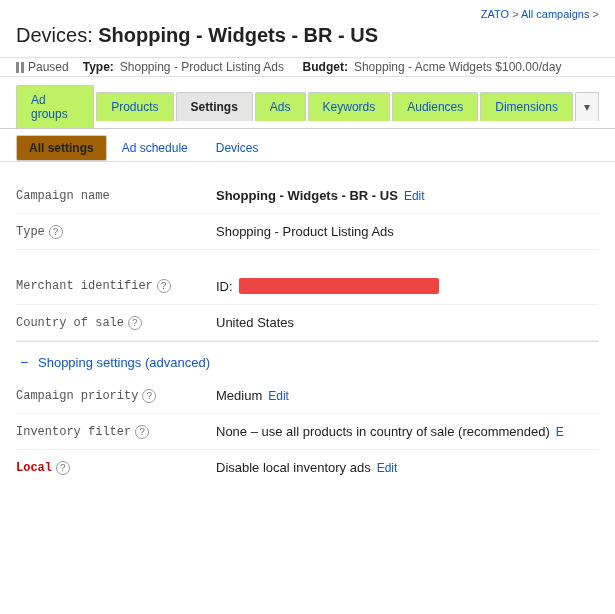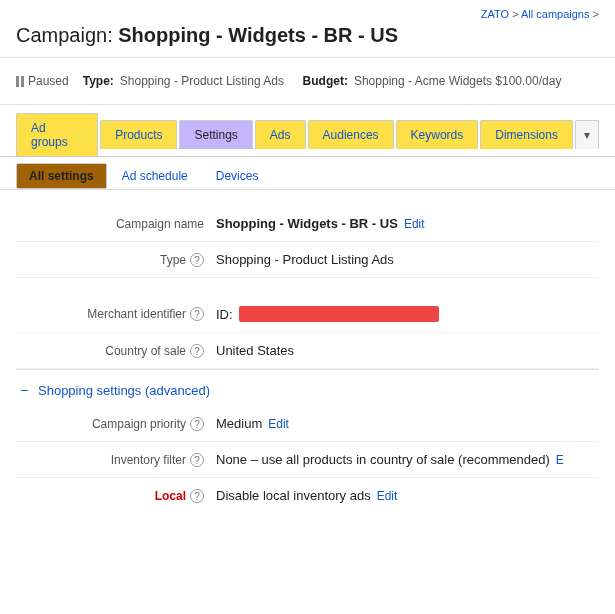--- a/index.html
+++ b/index.html
@@ -22,21 +22,21 @@
     .page-title {
       font-size: 20px;
       font-weight: normal;
       padding: 2px 16px 10px;
       color: #222;
     }
     .page-title strong { font-weight: bold; }
     .campaign-meta {
       display: flex;
       align-items: flex-start;
-      padding: 16px 16px;
+      padding: 2px 16px;
       font-size: 12px;
       color: #555;
       border-top: 1px solid #e0e0e0;
       border-bottom: 1px solid #e0e0e0;
       gap: 6px;
     }
     .paused-badge {
       display: flex;
       align-items: center;
       gap: 4px;
@@ -60,31 +60,31 @@
       align-items: center;
       padding: 8px 16px 0;
       border-bottom: 1px solid #ccc;
       gap: 0;
     }
     .tab {
       padding: 7px 14px;
       font-size: 12px;
       border: 1px solid #ccc;
       border-bottom: none;
-      background: #fde047;
+      background: #bef264;
       color: #1155CC;
       cursor: pointer;
       margin-right: 2px;
       border-radius: 2px 2px 0 0;
       text-decoration: none;
     }
     .tab.active {
-      background: #c4b5fd;
+      background: #e5e5e5;
       color: #222;
-      font-weight: normal;
+      font-weight: bold;
       border-color: #ccc;
       position: relative;
       z-index: 1;
     }
     .tab-more {
       padding: 7px 8px;
       font-size: 12px;
       border: 1px solid #ccc;
       border-bottom: none;
       background: #f5f5f5;
@@ -128,23 +128,23 @@
     .settings-row:last-child { border-bottom: none; }
     .row-label {
       width: 200px;
       min-width: 200px;
       text-align: right;
       padding-right: 12px;
       color: #555;
       font-size: 12px;
       display: flex;
       align-items: center;
-      justify-content: flex-end;
       gap: 4px;
       padding-top: 1px;
+      font-family: Liberation Mono, monospace;
     }
     .row-value {
       flex: 1;
       font-size: 13px;
       display: flex;
       align-items: center;
       gap: 6px;
       flex-wrap: wrap;
     }
     .edit-link {
@@ -206,21 +206,21 @@
 <body>
 
 <div class="breadcrumb">
   <a>ZATO</a>
   <span> &gt; </span>
   <a>All campaigns</a>
   <span> &gt; </span>
 </div>
 
 <div class="page-title">
-  <span>Campaign: </span><strong>Shopping - Widgets - BR - US</strong>
+  <span>Devices: </span><strong>Shopping - Widgets - BR - US</strong>
 </div>
 
 <div class="campaign-meta">
   <div class="paused-badge">
     <div class="paused-icon">
       <span></span>
       <span></span>
     </div>
     <span>Paused</span>
   </div>
@@ -229,22 +229,22 @@
   <span>&nbsp;&nbsp;</span>
   <span class="meta-label">Budget:</span>
   <span>Shopping - Acme Widgets $100.00/day</span>
 </div>
 
 <div class="tab-bar">
   <div class="tab">Ad groups</div>
   <div class="tab">Products</div>
   <div class="tab active">Settings</div>
   <div class="tab">Ads</div>
+  <div class="tab">Keywords</div>
   <div class="tab">Audiences</div>
-  <div class="tab">Keywords</div>
   <div class="tab">Dimensions</div>
   <div class="tab-more">▾</div>
 </div>
 
 <div class="sub-tab-bar">
   <div class="sub-tab active">All settings</div>
   <div class="sub-tab">Ad schedule</div>
   <div class="sub-tab">Devices</div>
 </div>
 

